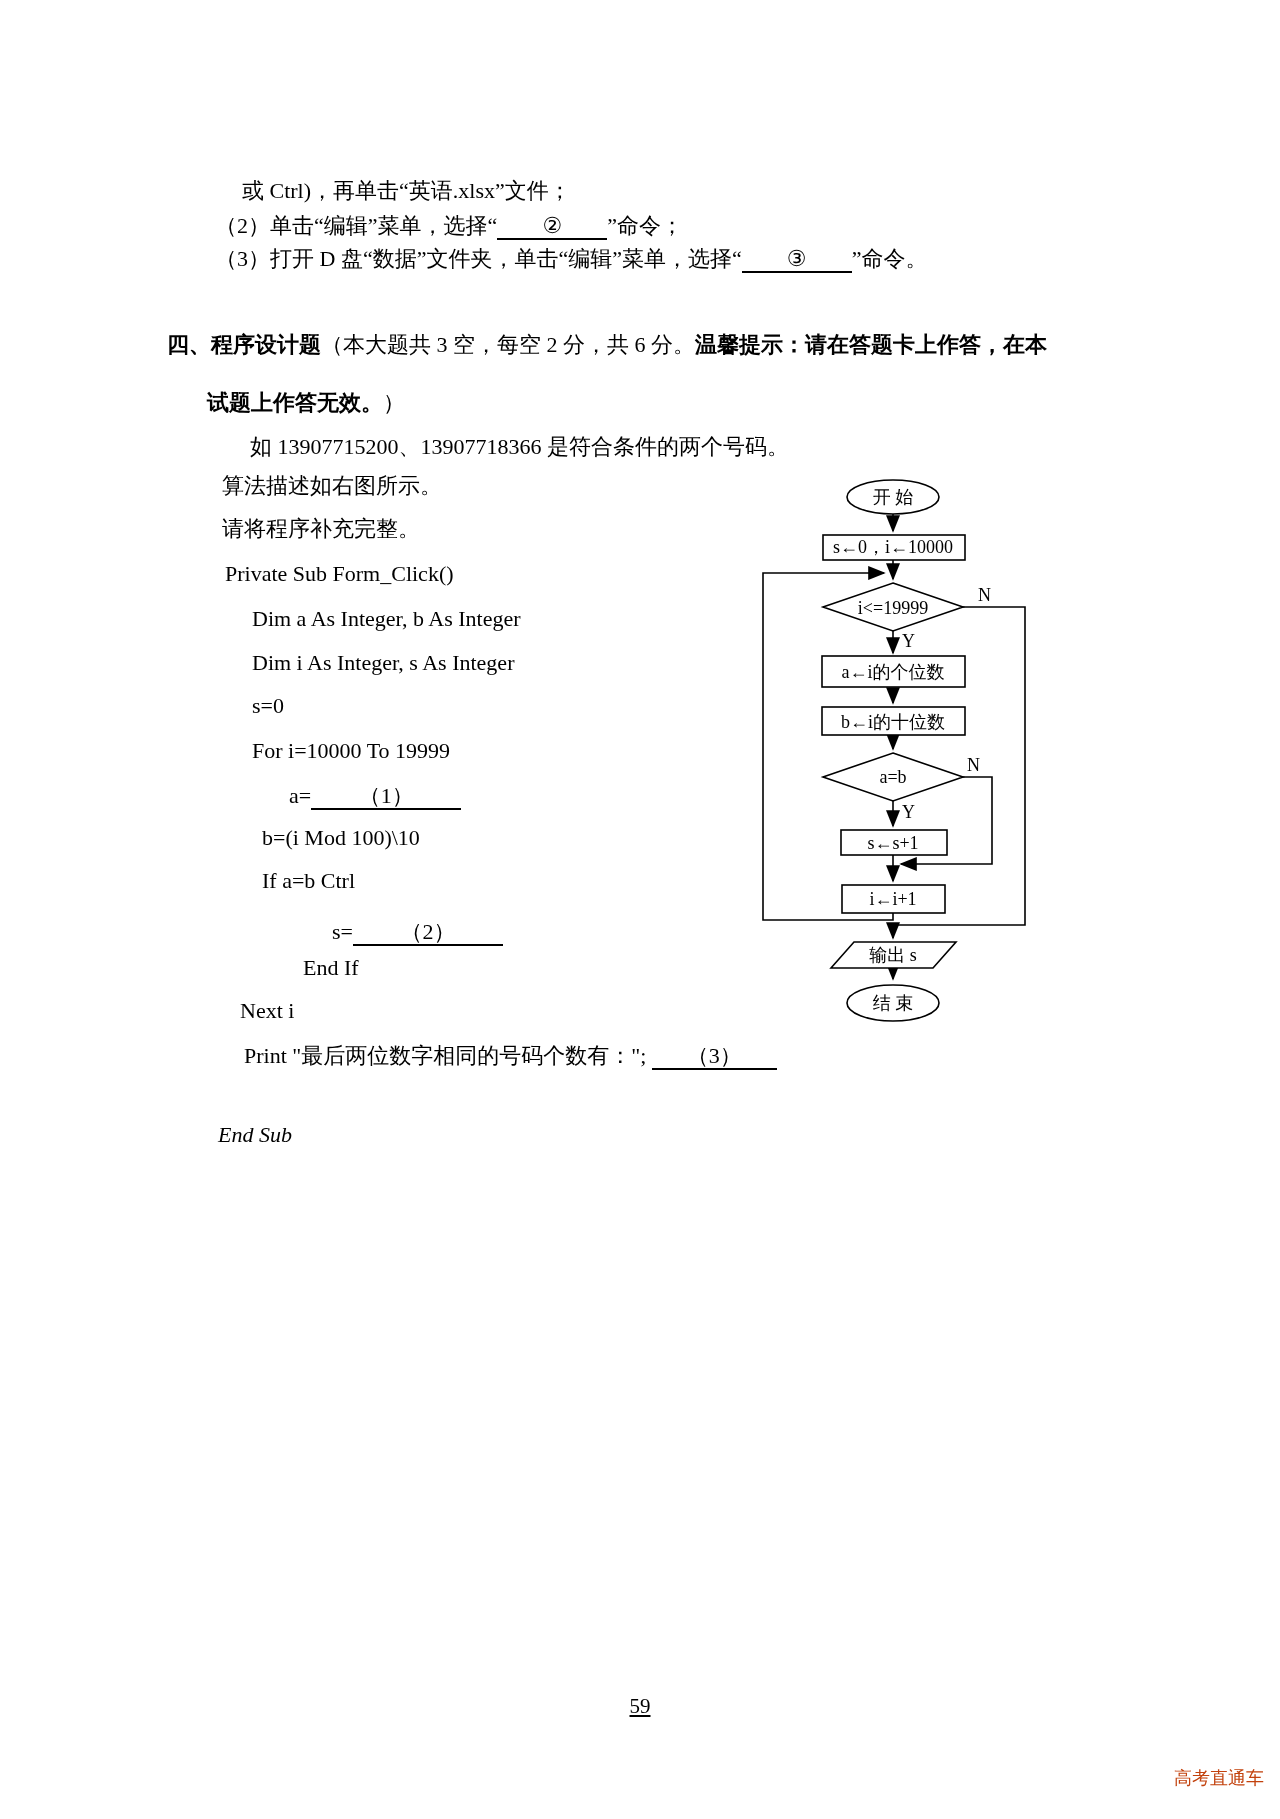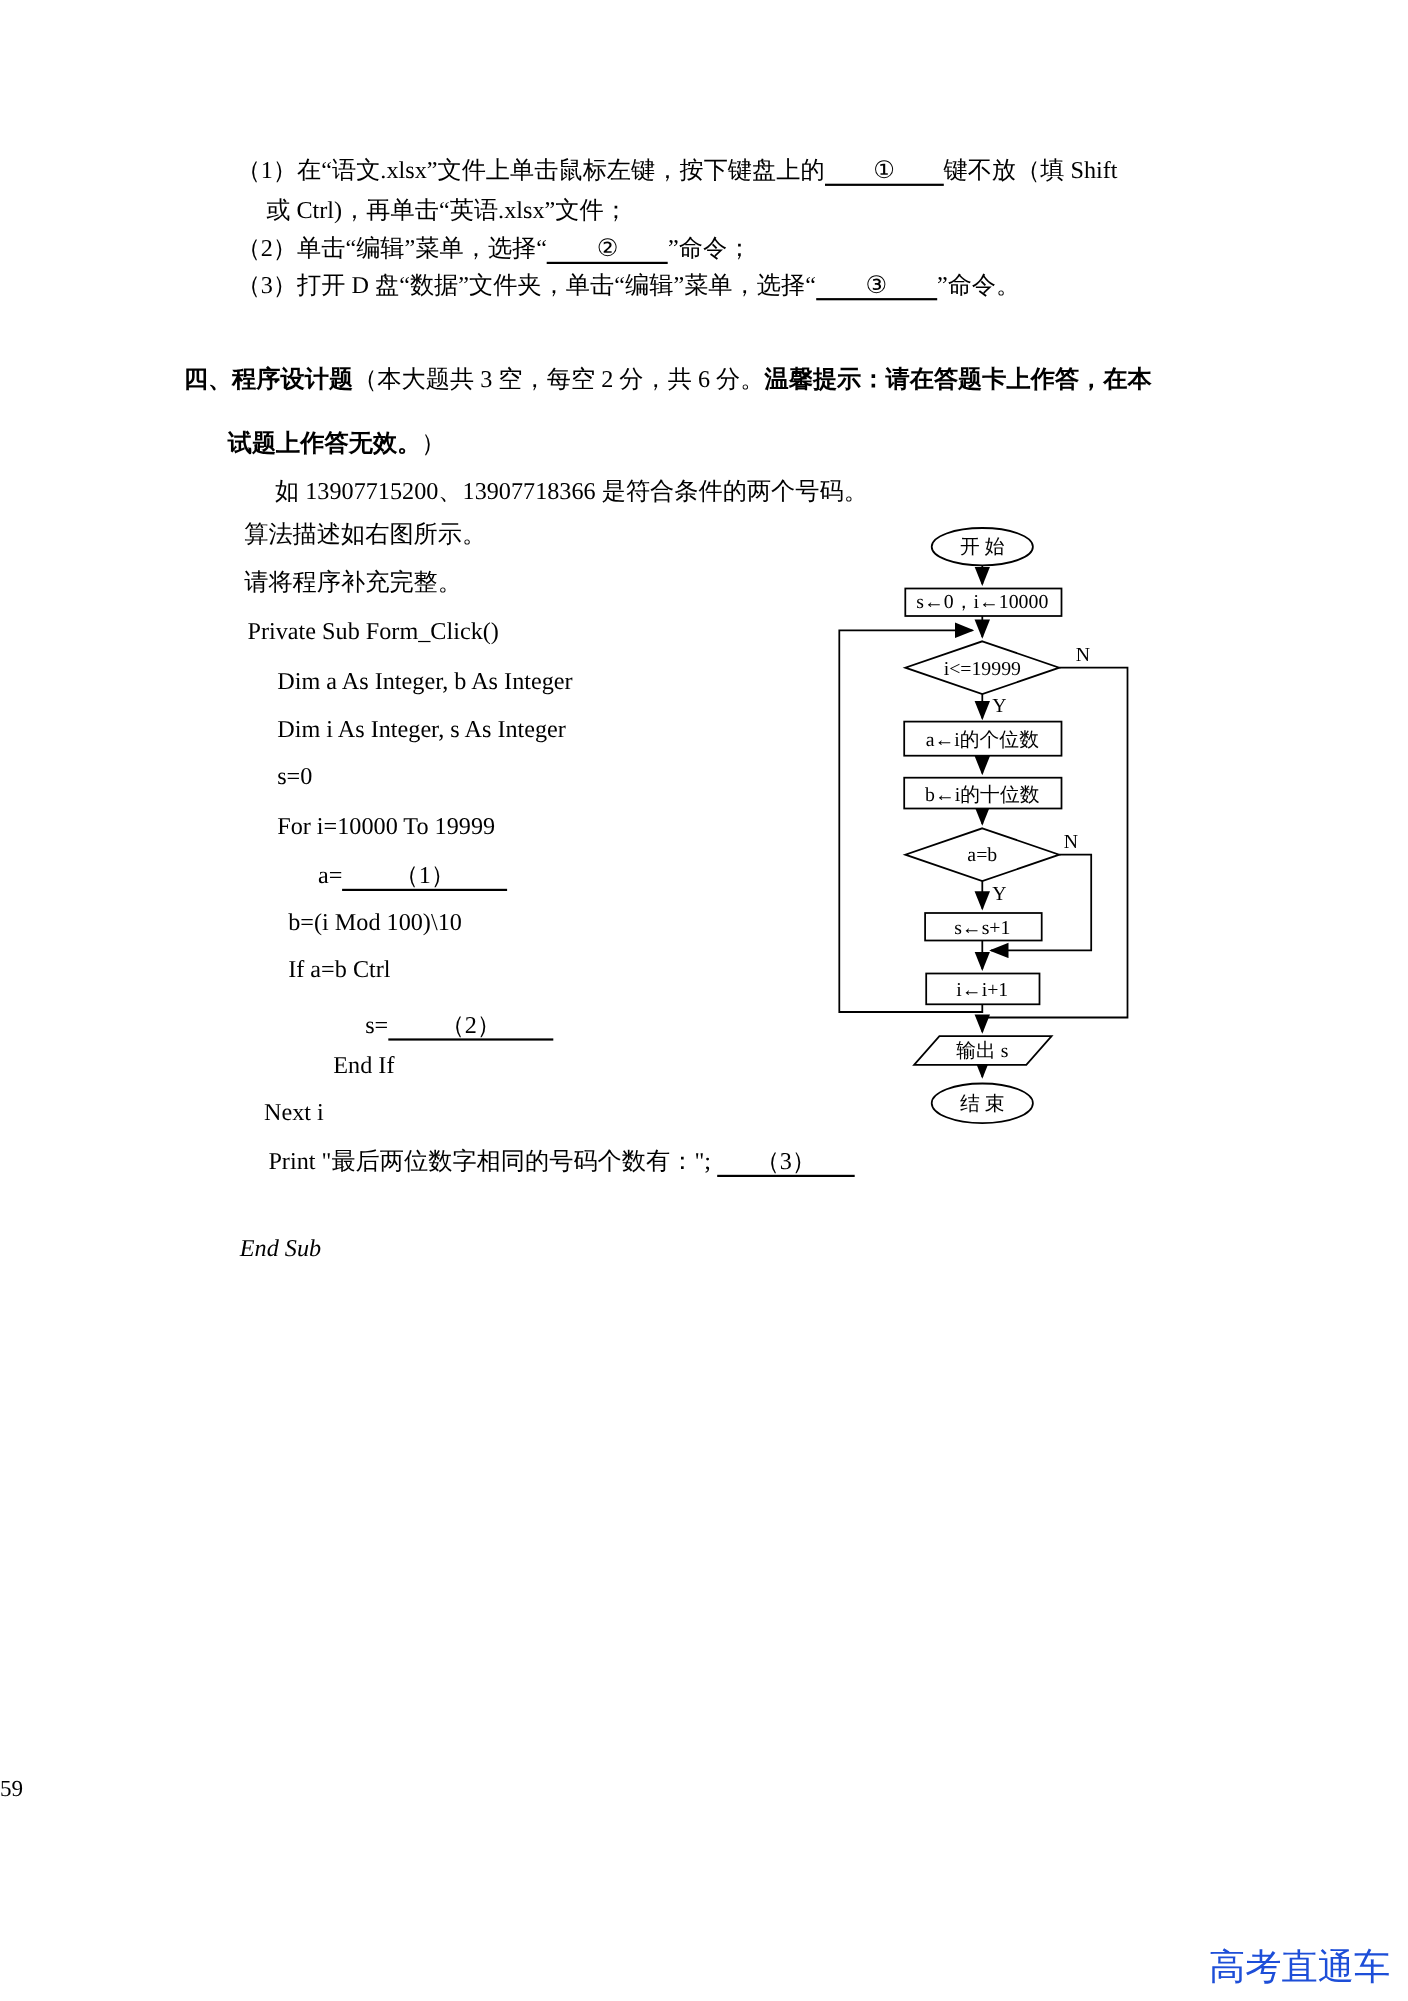--- a/index.html
+++ b/index.html
@@ -15,41 +15,38 @@
   .ln { position:absolute; white-space:nowrap; line-height:28px; }
   .b  { font-weight:bold; }
   .blank {
     display:inline-block;
     border-bottom:2px solid #000;
     text-align:center;
     line-height:24px;
     vertical-align:baseline;
   }
   .pageno {
-    position:absolute; left:0; top:1614px; width:100%;
-    text-align:left; font-size:21px;
+    position:absolute; left:0; top:1694px; width:100%;
+    text-align:center; font-size:21px;text-decoration:underline;
   }
   .watermark {
     position:absolute; right:16px; top:1766px;
-    color:#1d4ed8; font-size:33px;
+    color:#c2410c; font-size:18px;
     font-family:"Liberation Sans","DejaVu Sans",sans-serif;
   }
   .fc { position:absolute; left:640px; top:470px; }
   .fc .shape { fill:#fff; stroke:#000; stroke-width:1.6; }
   .fc .flow  { fill:none;  stroke:#000; stroke-width:1.6; }
   .fc text   { font-size:18px; fill:#000; font-family:"Liberation Serif","DejaVu Serif",serif; }
 </style>
 </head>
 <body>
 
 <div class="page">
 
-  <div class="ln" style="left:215px; top:141px;">
-    <span>（1）在“语文.xlsx”文件上单击鼠标左键，按下键盘上的</span><span class="blank" style="width:108px;">①</span><span>键不放（填 Shift</span>
-  </div>
   <div class="ln" style="left:242px; top:177px;">
     <span>或 Ctrl)，再单击“英语.xlsx”文件；</span>
   </div>
   <div class="ln" style="left:215px; top:212px;">
     <span>（2）单击“编辑”菜单，选择“</span><span class="blank" style="width:110px;">②</span><span>”命令；</span>
   </div>
   <div class="ln" style="left:215px; top:245px;">
     <span>（3）打开 D 盘“数据”文件夹，单击“编辑”菜单，选择“</span><span class="blank" style="width:110px;">③</span><span>”命令。</span>
   </div>
 

